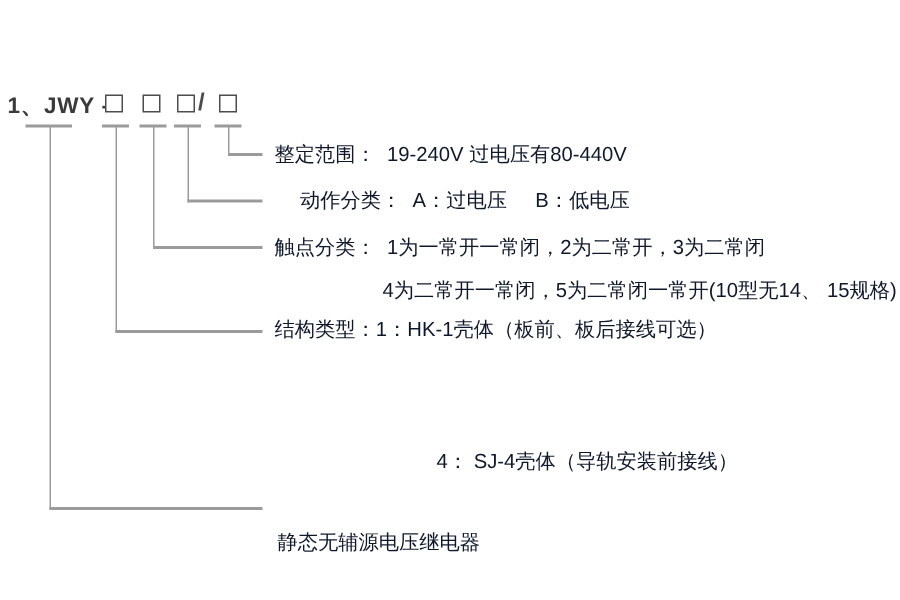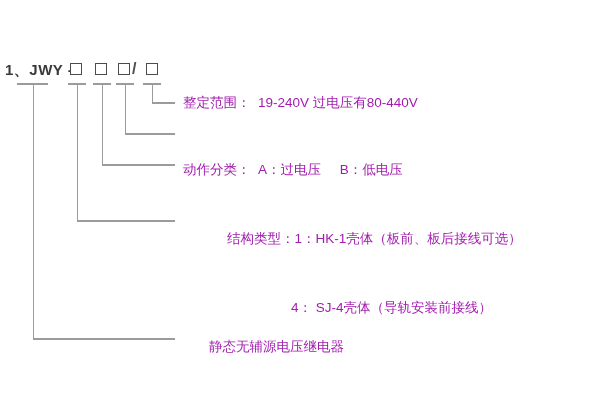--- a/index.html
+++ b/index.html
@@ -53,32 +53,32 @@
   .v-b4  { left: 151.5px; top: 84px; height: 19.5px; }
   .h1 { left: 151.5px; top: 102px; width: 23.5px; }
   .h2 { left: 124.5px; top: 133px; width: 50.5px; }
   .h3 { left: 101.5px; top: 164px; width: 73.5px; }
   .h4 { left: 76.5px;  top: 220px; width: 98.5px; }
   .h5 { left: 32.5px;  top: 338px; width: 142.5px; }
   .lbl {
     position: absolute;
     font-size: 13.5px;
     line-height: 16px;
-    color: #a21caf;
+    color: #0f172a;
     white-space: pre;
   }
   .l1  { left: 183px; top: 95px; }
-  .l2  { left: 183px; top: 126px; margin-top: 36px; }
+  .l2  { left: 200px; top: 126px; }
   .l3  { left: 183px; top: 157px; }
   .l3b { left: 255px; top: 186px; }
-  .l4  { left: 183px; top: 231px; margin-left: 44px; }
+  .l4  { left: 183px; top: 212px; }
   .l4b { left: 247px; top: 243px; }
   .l4c { left: 247px; top: 272px; }
   .l4d { left: 247px; top: 300px; margin-left: 44px; }
-  .l5  { left: 185px; top: 339px; margin-left: 24px; }
+  .l5  { left: 185px; top: 354px; }
 </style>
 </head>
 <body>
 
 <div class="canvas">
 
   <span class="prefix">1、JWY - </span>
   <span class="mbox b1"></span>
   <span class="mbox b2"></span>
   <span class="mbox b3"></span>
@@ -98,17 +98,19 @@
   <div class="line vline v-b4"></div>
 
   <div class="line hline h1"></div>
   <div class="line hline h2"></div>
   <div class="line hline h3"></div>
   <div class="line hline h4"></div>
   <div class="line hline h5"></div>
 
   <div class="lbl l1">整定范围：  19-240V 过电压有80-440V</div>
   <div class="lbl l2">动作分类：  A：过电压     B：低电压</div>
+  <div class="lbl l3">触点分类：  1为一常开一常闭，2为二常开，3为二常闭</div>
+  <div class="lbl l3b">4为二常开一常闭，5为二常闭一常开(10型无14、 15规格)</div>
   <div class="lbl l4">结构类型：1：HK-1壳体（板前、板后接线可选）</div>
   <div class="lbl l4d">4： SJ-4壳体（导轨安装前接线）</div>
   <div class="lbl l5">静态无辅源电压继电器</div>
 
 </div>
 
 </body></html>

